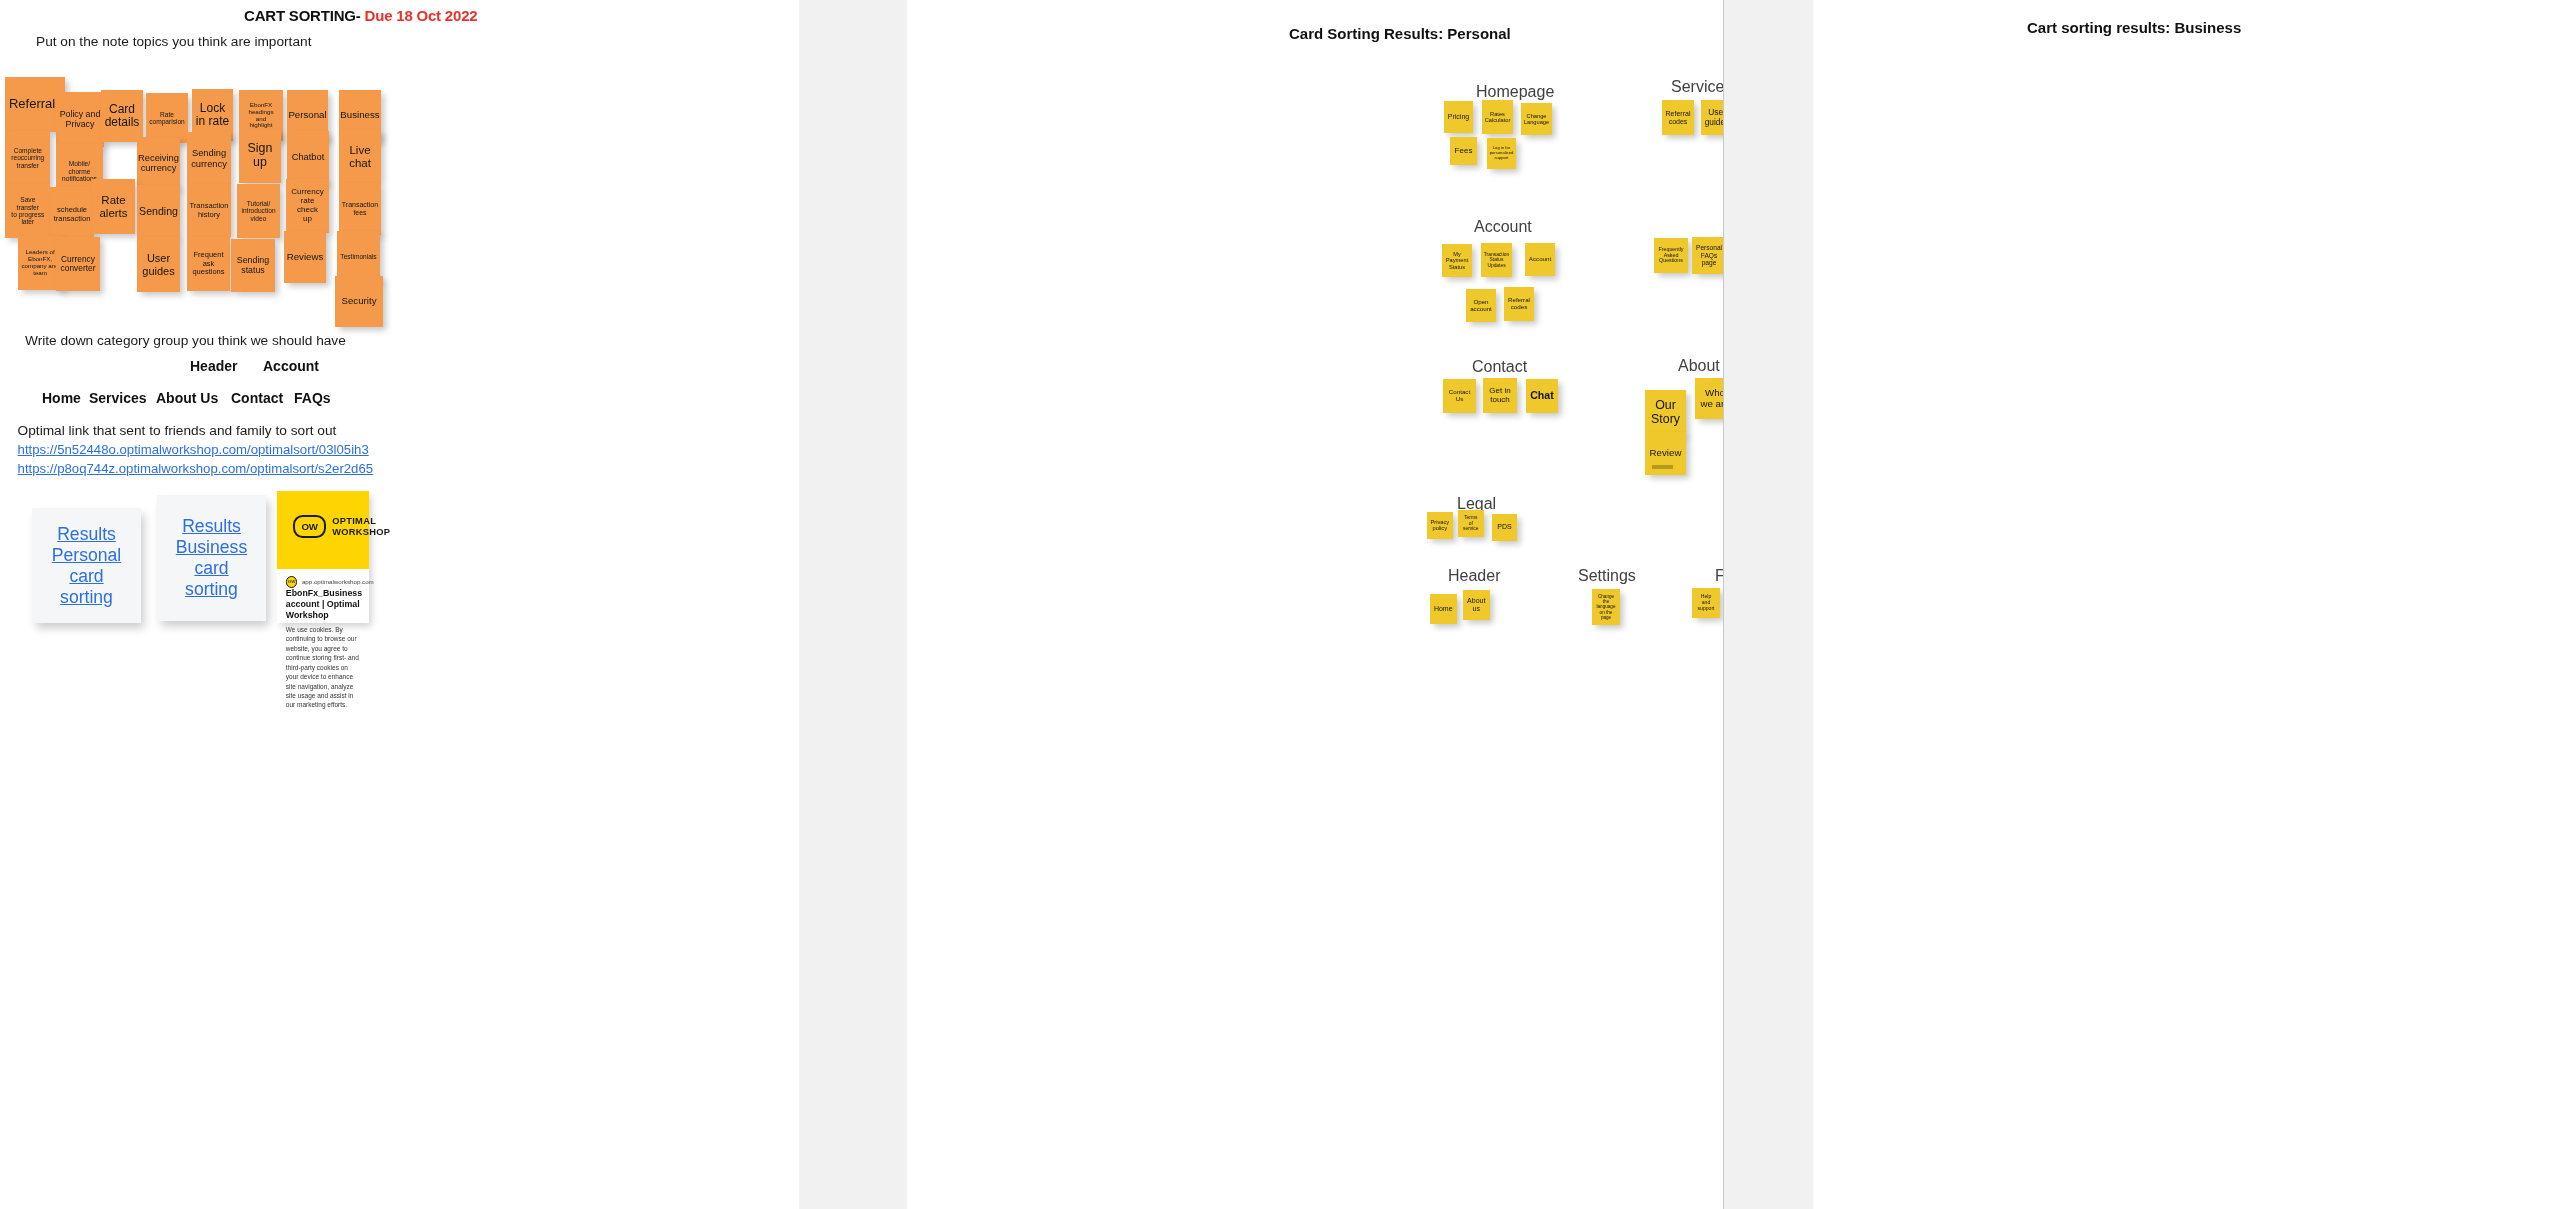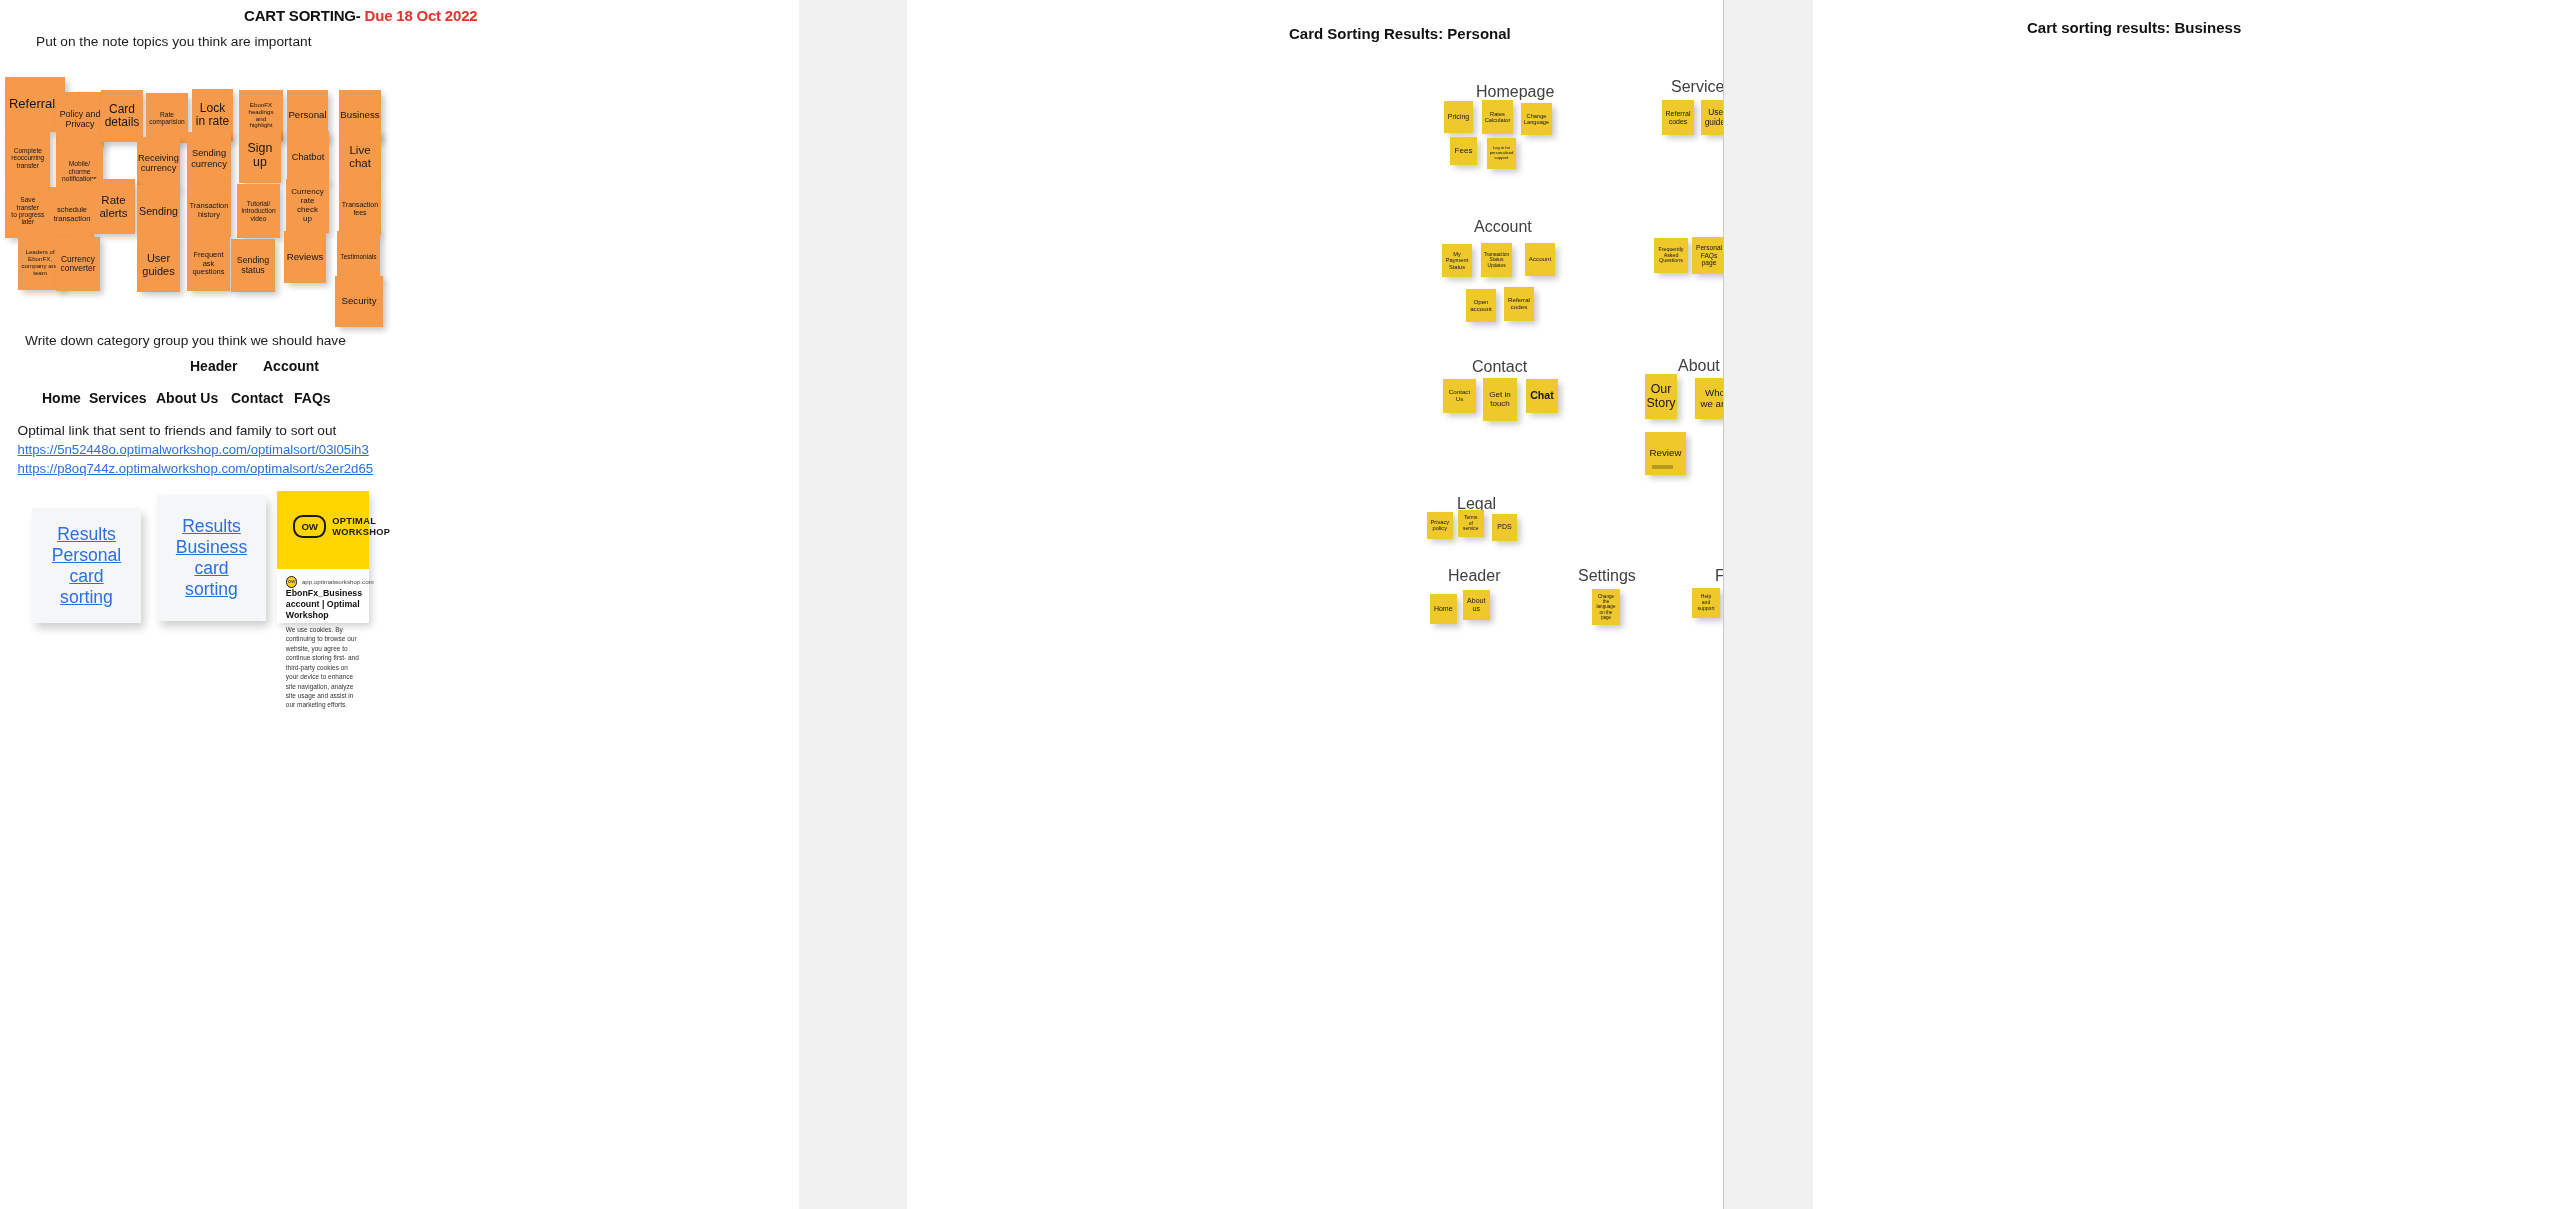--- a/index.html
+++ b/index.html
@@ -229,25 +229,25 @@
       <div class="grp-title" style="left: 801px; top: 243px;">FAQ</div>
       <div class="note yellow" style="left: 747px; top: 238px; width: 34px; height: 35px; font-size: 5.3px;">Frequently
 Asked
 Questions</div>
       <div class="note yellow" style="left: 785px; top: 237px; width: 34px; height: 37px; font-size: 6.6px;">Personal
 FAQs
 page</div>
       <div class="grp-title" style="left: 565px; top: 358px;">Contact</div>
       <div class="note yellow" style="left: 536px; top: 379px; width: 33px; height: 34px; font-size: 6.2px;">Contact
 Us</div>
-      <div class="note yellow" style="left: 576px; top: 378px; width: 34px; height: 43px; font-size: 8px;">Get in
+      <div class="note yellow" style="left: 576px; top: 378px; width: 34px; height: 35px; font-size: 8px;">Get in
 touch</div>
       <div class="note yellow" style="left: 619px; top: 379px; width: 32px; height: 34px; font-size: 10.6px; font-weight: bold;">Chat</div>
       <div class="grp-title" style="left: 771px; top: 357px;">About Us</div>
-      <div class="note yellow" style="left: 738px; top: 374px; width: 32px; height: 45px; font-size: 12.4px;">Our
+      <div class="note yellow" style="left: 738px; top: 390px; width: 41px; height: 45px; font-size: 12.4px;">Our
 Story</div>
       <div class="note yellow" style="left: 788px; top: 378px; width: 40px; height: 41px; font-size: 9.7px;">Who
 we are</div>
       <div class="note yellow" style="left: 738px; top: 432px; width: 41px; height: 43px; font-size: 9.7px;">Review</div>
       <div class="grp-title" style="left: 550px; top: 495px; text-align: right;">Legal</div>
       <div class="note yellow" style="left: 520px; top: 512px; width: 25.6px; height: 26.5px; font-size: 5.7px;">Privacy
 policy</div>
       <div class="note yellow" style="left: 551px; top: 510px; width: 25.6px; height: 27px; font-size: 4.9px;">Terms
 of
 service</div>

